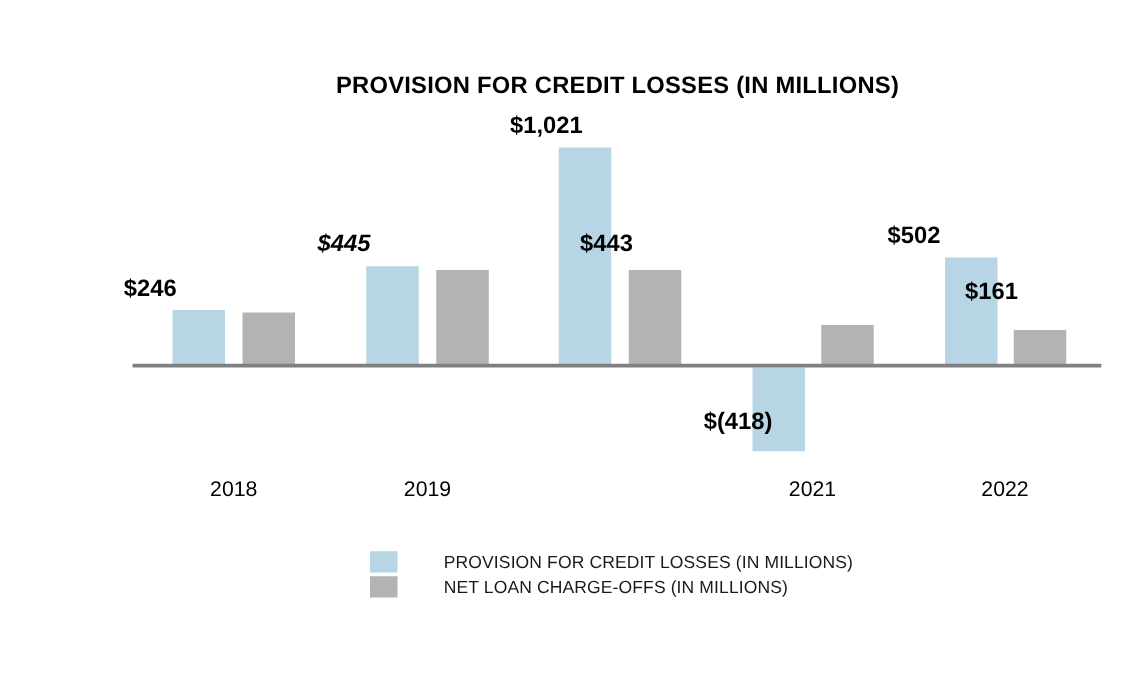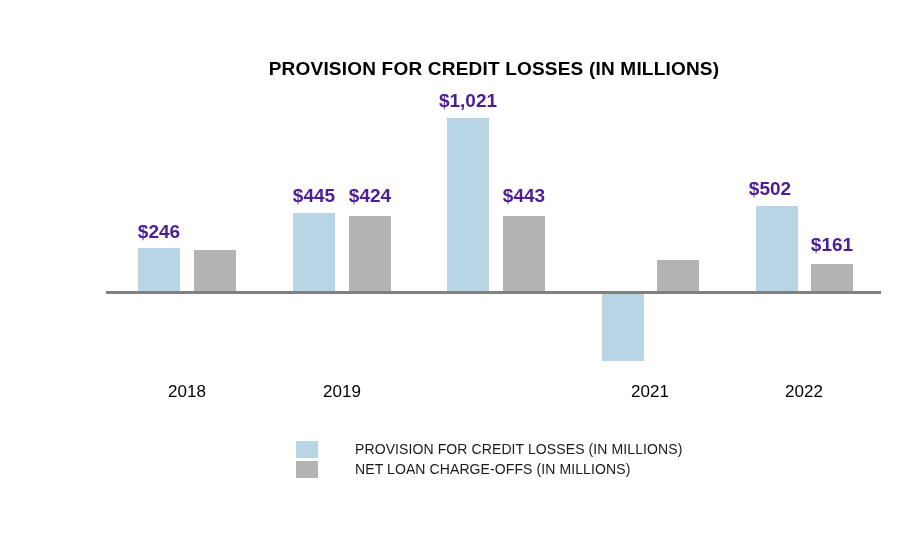--- a/index.html
+++ b/index.html
@@ -51,23 +51,23 @@
   .bar {
     position: absolute;
     box-sizing: border-box;
   }
   .bar-blue { background: #b7d5e4; }
   .bar-gray { background: #b3b3b3; }
   .value-label {
     position: absolute;
     font-size: 19px;
     font-weight: bold;
-    text-align: center;
+    text-align: left;
     white-space: nowrap;
-    color: #4c1d95;
+    color: #000000;
   }
   .year-label {
     position: absolute;
     top: 382px;
     font-size: 17px;
     font-weight: normal;
     text-align: center;
     color: #000;
     width: 120px;
   }
@@ -103,40 +103,40 @@
   <div class="chart-title">PROVISION FOR CREDIT LOSSES (IN MILLIONS)</div>
 
   <div class="plot">
 
     <div class="bar bar-blue" style="left:94px; top:248px; width:42px; height:44px;"></div>
     <div class="value-label" style="left:55px; top:221px; width:120px;">$246</div>
 
     <div class="bar bar-gray" style="left:150px; top:250px; width:42px; height:42px;"></div>
 
     <div class="bar bar-blue" style="left:249px; top:213px; width:42px; height:79px;"></div>
-    <div class="value-label" style="left:210px; top:185px; width:120px;">$445</div>
+    <div class="value-label" style="left:210px; top:185px; width:120px;font-style:italic;">$445</div>
 
     <div class="bar bar-gray" style="left:305px; top:216px; width:42px; height:76px;"></div>
-    <div class="value-label" style="left:266px; top:185px; width:120px;">$424</div>
 
     <div class="bar bar-blue" style="left:403px; top:118px; width:42px; height:174px;"></div>
     <div class="value-label" style="left:364px; top:90px; width:120px;">$1,021</div>
 
     <div class="bar bar-gray" style="left:459px; top:216px; width:42px; height:76px;"></div>
     <div class="value-label" style="left:420px; top:185px; width:120px;">$443</div>
 
     <div class="bar bar-blue" style="left:558px; top:294px; width:42px; height:67px;"></div>
+    <div class="value-label" style="left:519px; top:327px; width:120px;">$(418)</div>
 
     <div class="bar bar-gray" style="left:613px; top:260px; width:42px; height:32px;"></div>
 
     <div class="bar bar-blue" style="left:712px; top:206px; width:42px; height:86px;"></div>
     <div class="value-label" style="left:666px; top:178px; width:120px;">$502</div>
 
     <div class="bar bar-gray" style="left:767px; top:264px; width:42px; height:28px;"></div>
-    <div class="value-label" style="left:728px; top:234px; width:120px;">$161</div>
+    <div class="value-label" style="left:728px; top:223px; width:120px;">$161</div>
 
     <div class="axis-line"></div>
 
     <div class="year-label" style="left:83px;">2018</div>
     <div class="year-label" style="left:238px;">2019</div>
     <div class="year-label" style="left:546px;">2021</div>
     <div class="year-label" style="left:700px;">2022</div>
 
   </div>
 

